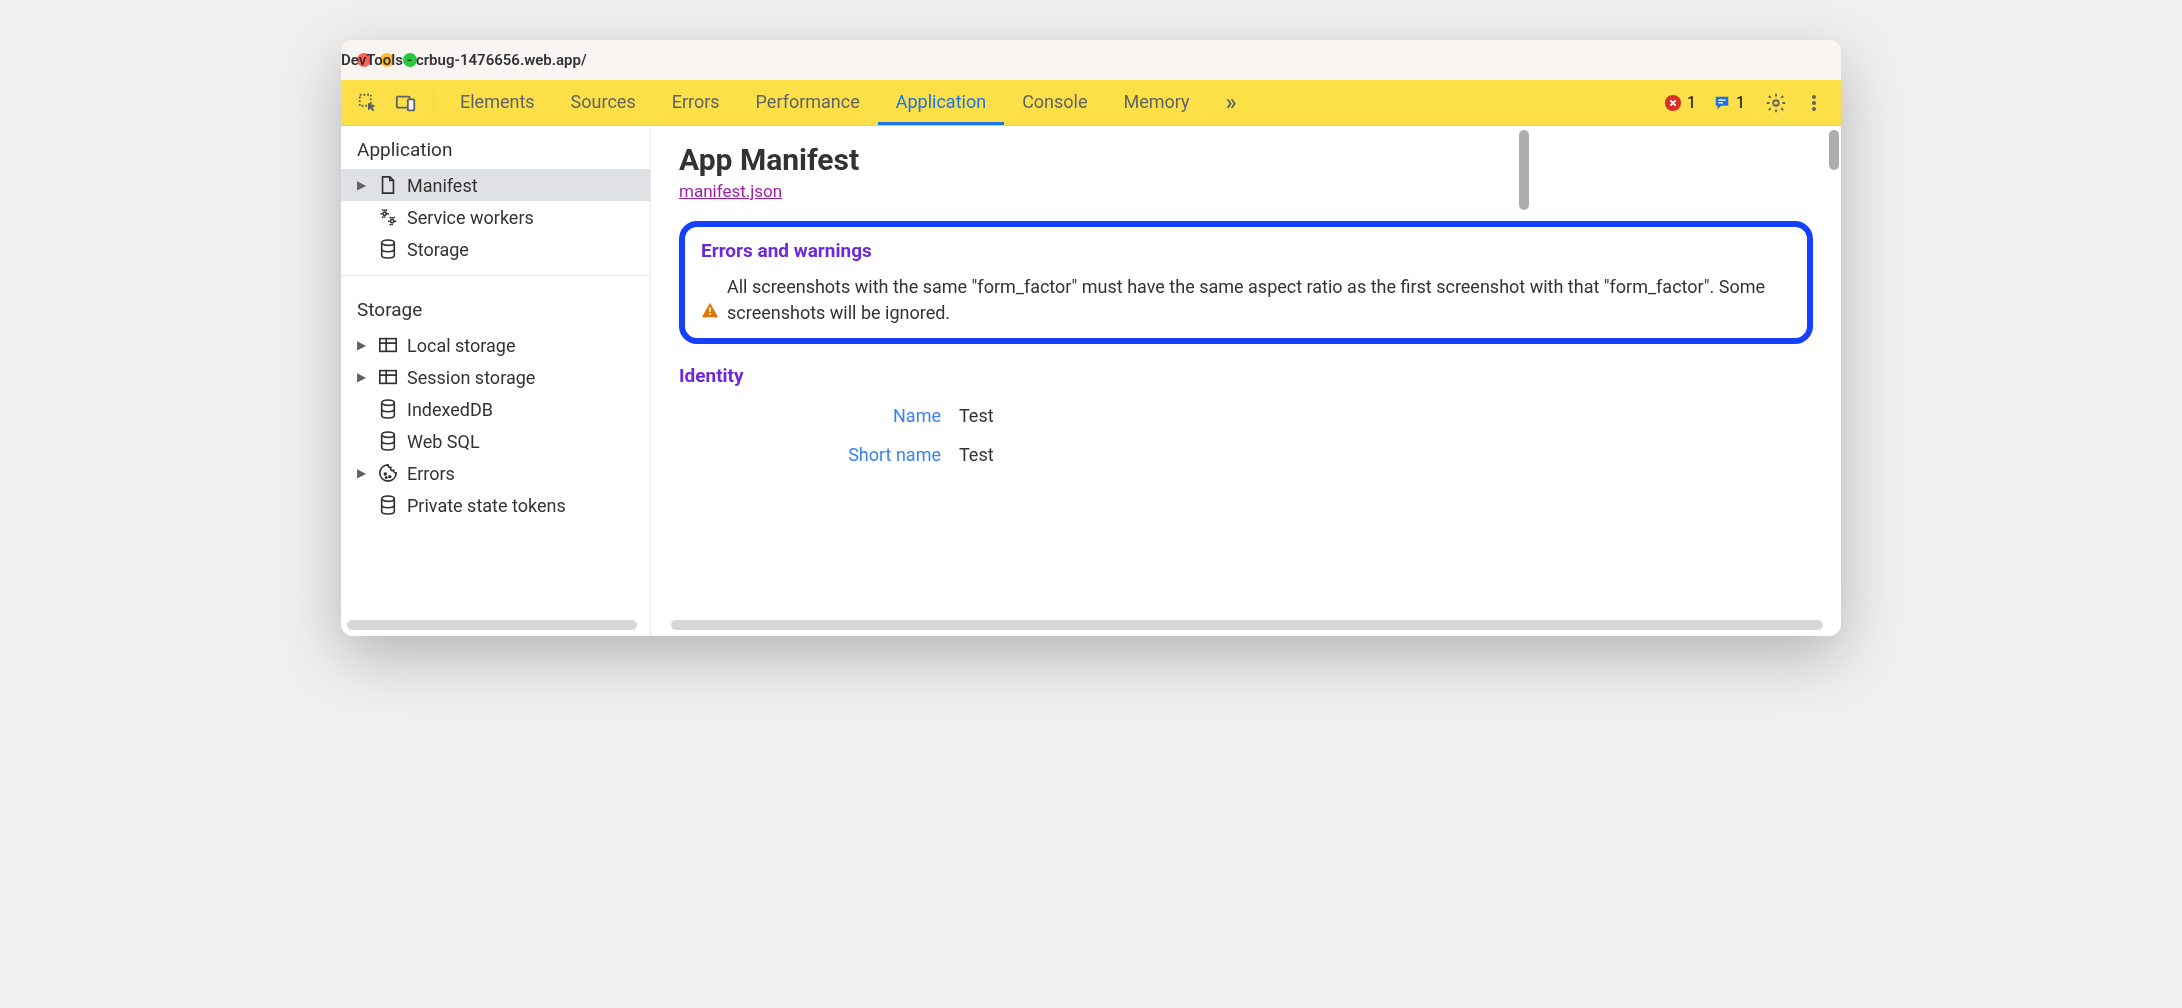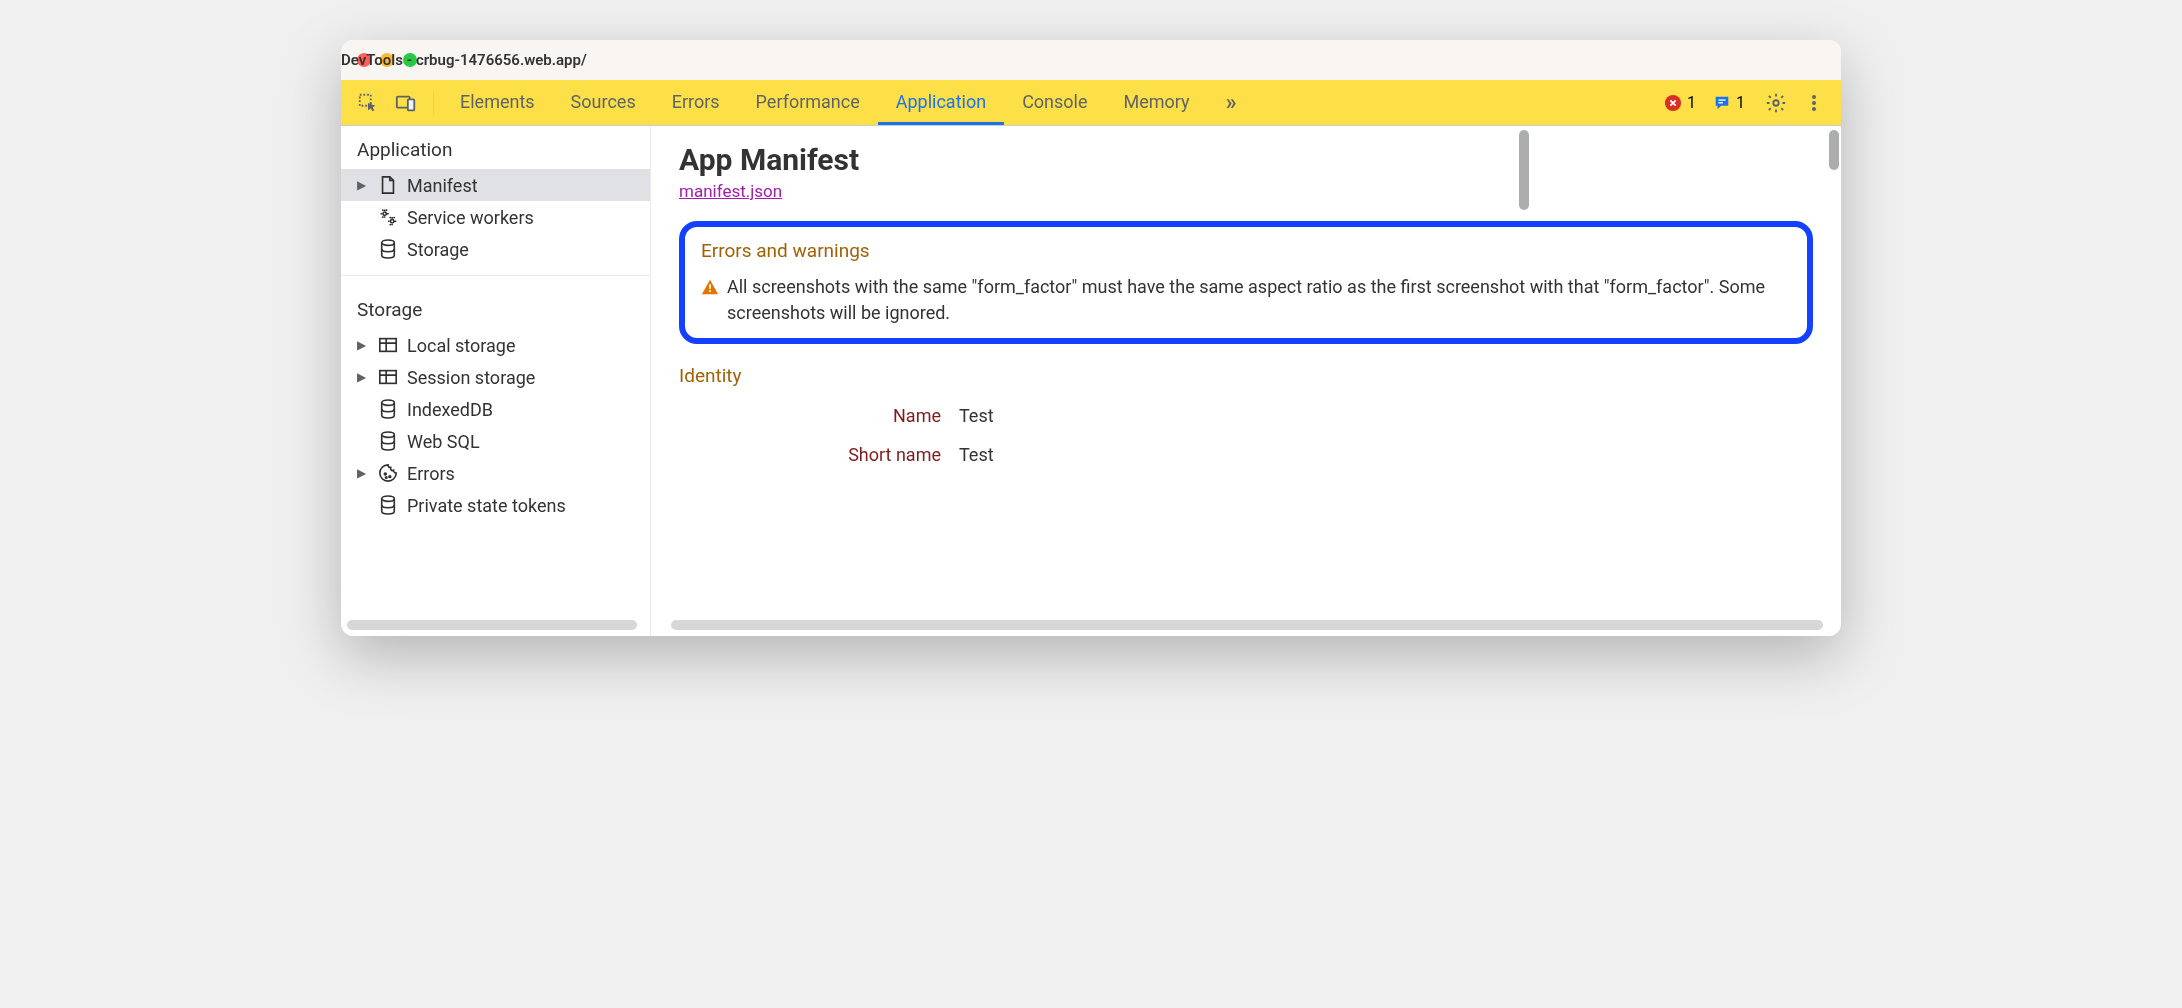--- a/index.html
+++ b/index.html
@@ -29,26 +29,26 @@
 .item{display:flex;align-items:center;padding:5px 10px 5px 16px;font-size:18px;color:#333;cursor:pointer;gap:8px}
 .item.selected{background:#dfe1e5}
 .item .arrow{width:12px;color:#5f6368;font-size:12px}
 .item .noarrow{width:12px}
 .item .ic{width:22px;height:22px;display:flex;align-items:center;justify-content:center;color:#303030}
 .main{flex:1;overflow:auto;padding:16px 28px;position:relative}
 .main-vscroll{position:absolute;right:2px;top:4px;width:10px;height:40px;background:#acadad;border-radius:5px}
 .h1{font-size:30px;color:#333;margin-bottom:4px;font-weight:700}
 .link{color:#a21caf;font-size:17px}
 .callout{border:6px solid #1341ff;border-radius:18px;padding:12px 16px;margin-top:20px}
-.h2{font-size:19px;font-weight:400;color:#a16207;margin-bottom:12px}
-.warn-row{display:flex;align-items:flex-start;gap:8px;font-size:18px;color:#333;line-height:1.45}
+.h2{font-size:19px;font-weight:700;color:#6d28d9;margin-bottom:12px}
+.warn-row{display:flex;align-items:flex-end;gap:8px;font-size:18px;color:#333;line-height:1.45}
 .warn-ico{flex-shrink:0;margin-top:3px}
 .identity{margin-top:20px}
 .kv-row{display:flex;align-items:center;margin:18px 0}
-.kv-key{width:280px;text-align:right;padding-right:18px;font-size:18px;color:#7f1d1d}
+.kv-key{width:280px;text-align:right;padding-right:18px;font-size:18px;color:#3b82f6}
 .kv-val{font-size:18px;color:#333}
 .hscroll{position:absolute;bottom:6px;height:10px;background:#d7d7d7;border-radius:5px}
 .hscroll.sb{left:6px;width:290px}
 .hscroll.mn{left:330px;right:18px}
 </style>
 </head>
 <body>
 
 <div class="window">
 

